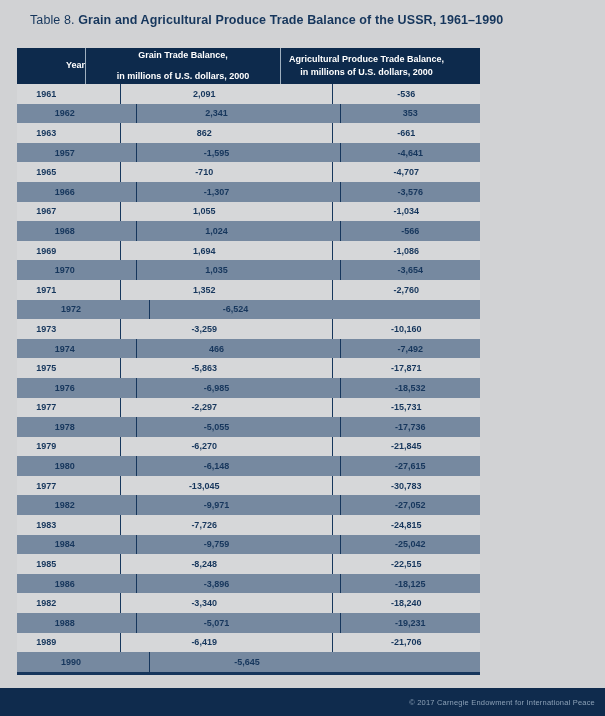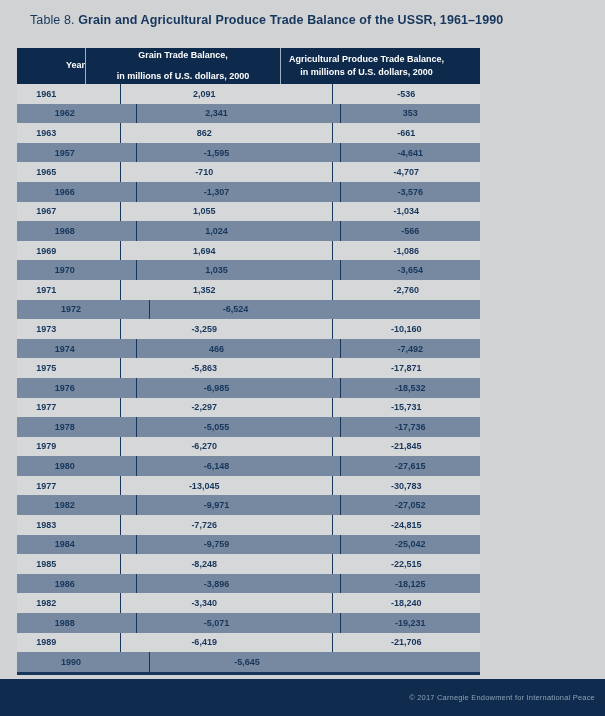--- a/index.html
+++ b/index.html
@@ -73,21 +73,21 @@
   }
   .td.col-grain,.td.col-agri{border-left:1px solid var(--navy);margin-left:44px;}
   .bottom-rule{
     height:2px;
     border-top:2px solid var(--navy);
     border-bottom:1px solid var(--navy);
   }
   .footer{
     position:absolute;
     left:0; bottom:0;
-    width:605px; height:37px;
+    width:605px; height:28px;
     background:var(--footer-bg);
     display:flex;
     align-items:center;
     justify-content:flex-end;
     padding-right:10px;
   }
   .footer span{
     color:var(--footer-text);
     font-size:7.5px;
     letter-spacing:.2px;

